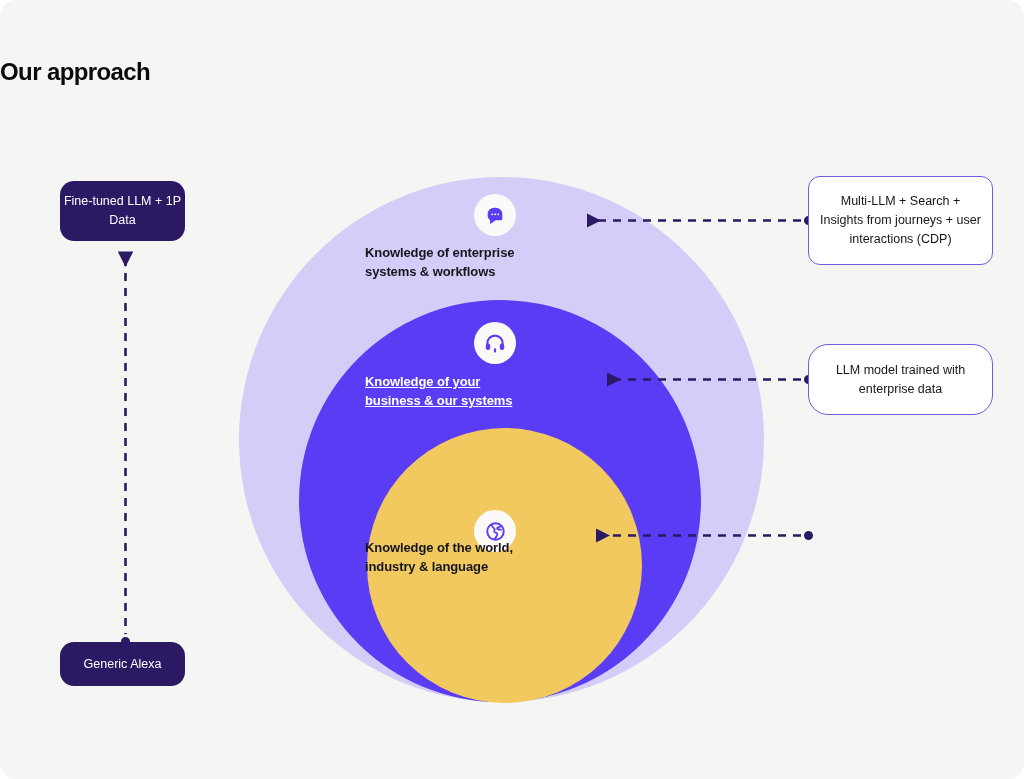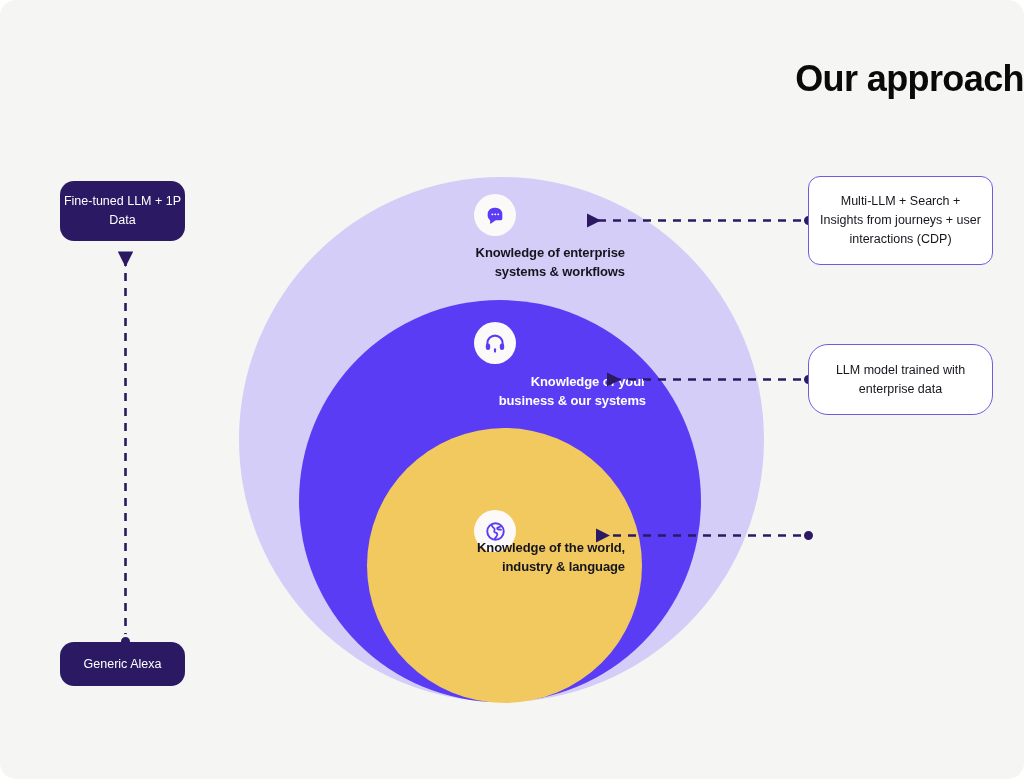--- a/index.html
+++ b/index.html
@@ -19,22 +19,22 @@
     border-radius: 16px;
     overflow: hidden;
   }
 
   
   #page-title {
     position: absolute;
     left: 0;
     top: 58px;
     width: 1024px;
-    text-align: right;
-    font-size: 36px;
+    text-align: left;
+    font-size: 24px;
     font-weight: 700;
     letter-spacing: -0.6px;
     color: #0a0a0a;
   }
 
   
   .ring {
     position: absolute;
     border-radius: 50%;
   }
@@ -65,28 +65,28 @@
     justify-content: center;
   }
   #icon-outer  { left: 474px; top: 194px; }
   #icon-middle { left: 474px; top: 322px; }
   #icon-inner  { left: 474px; top: 510px; }
 
   
   .ring-label {
     position: absolute;
     width: 260px;
-    text-align: right;
+    text-align: left;
     font-size: 13px;
     font-weight: 700;
     line-height: 19px;
     letter-spacing: -0.1px;
   }
   #label-outer  { left: 365px; top: 243px; color: #15151d; }
-  #label-middle { left: 386px; top: 372px; color: #ffffff; }
+  #label-middle { left: 365px; top: 372px; color: #ffffff; text-decoration: underline; }
   #label-inner  { left: 365px; top: 538px; color: #15151d; }
 
   
   .callout {
     position: absolute;
     width: 185px;
     border: 1.4px solid #6d5ce0;
     border-radius: 12px;
     background: #ffffff;
     display: flex;

